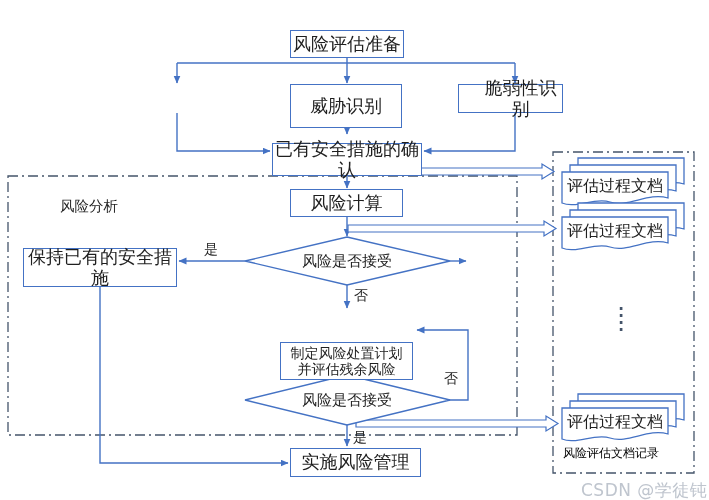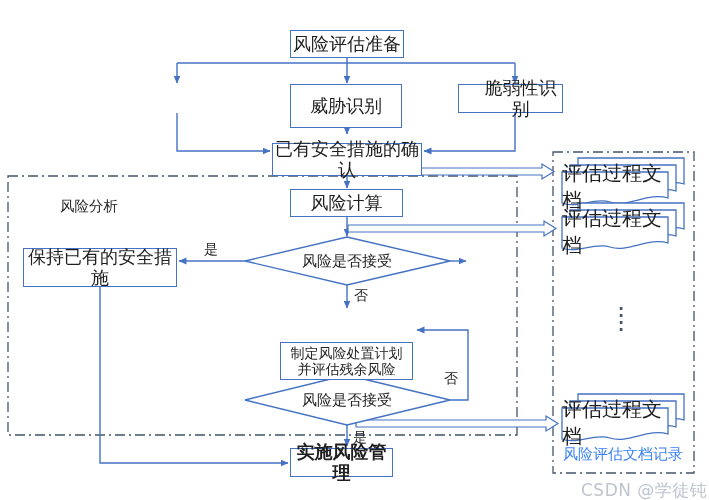--- a/index.html
+++ b/index.html
@@ -19,23 +19,23 @@
     font-size:15px;color:#1f1f1f;text-align:right;
   }
   .elabel{
     position:absolute;font-size:14px;color:#1f1f1f;
     display:flex;align-items:center;justify-content:center;
   }
   .preline{white-space:pre-line;margin-top:32px;}
   .region-label{position:absolute;font-size:14.5px;color:#1f1f1f;}
   .doc-text{
     position:absolute;display:flex;align-items:center;justify-content:center;
-    font-size:20px;color:#1f1f1f;
+    font-size:16px;color:#1f1f1f;
   }
-  .panel-label{position:absolute;font-size:15px;color:#3b82f6;}
+  .panel-label{position:absolute;font-size:12px;color:#000000;}
   .ellipsis{
     position:absolute;font-size:15px;font-weight:bold;color:#44546A;
     line-height:7px;text-align:center;white-space:pre-line;
   }
   .watermark{position:absolute;font-size:17px;color:#BFC5CE;letter-spacing:0.5px;}
 </style>
 </head>
 <body>
 
 <div id="stage">
@@ -106,21 +106,21 @@
 
   <div class="node" style="left:272px;top:135px;width:150px;height:33px;margin-top:8px;">已有安全措施的确认</div>
 
   <div class="node" style="left:290px;top:189px;width:113px;height:28px;">风险计算</div>
 
   <div class="node" style="left:23px;top:248px;width:154px;height:39px;">保持已有的安全措施</div>
 
   <div class="node preline" style="left:280px;top:310px;width:133px;height:38px;font-size:14px;">制定风险处置计划
 并评估残余风险</div>
 
-  <div class="node" style="left:290px;top:448px;width:103px;height:29px;font-weight:bold;">实施风险管理</div>
+  <div class="node" style="left:290px;top:448px;width:131px;height:29px;">实施风险管理</div>
 
   <div class="dlabel" style="left:272px;top:251px;width:150px;height:20px;">风险是否接受</div>
   <div class="dlabel" style="left:272px;top:390px;width:150px;height:20px;">风险是否接受</div>
 
   <div class="elabel" style="left:200px;top:241px;width:22px;height:18px;">是</div>
   <div class="elabel" style="left:351px;top:287px;width:20px;height:18px;">否</div>
   <div class="elabel" style="left:440px;top:370px;width:22px;height:18px;">否</div>
   <div class="elabel" style="left:350px;top:429px;width:20px;height:18px;">是</div>
 
   <div class="region-label" style="left:60px;top:197px;">风险分析</div>

